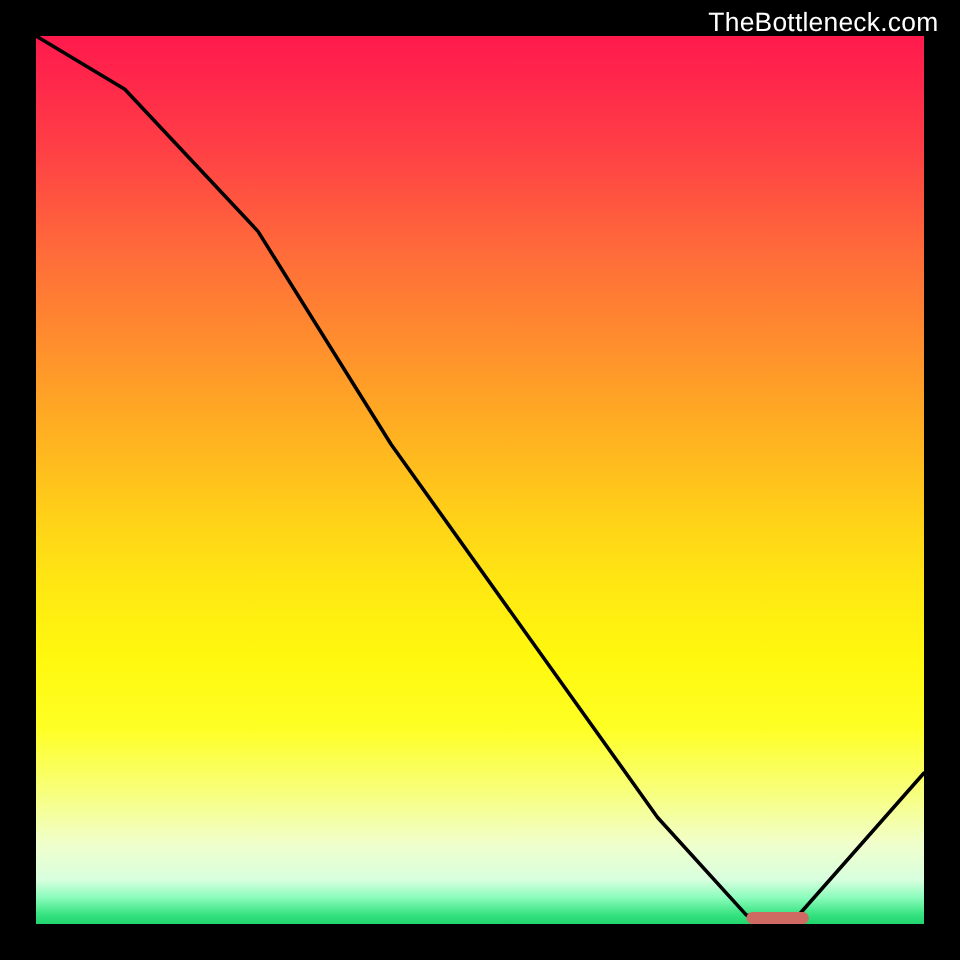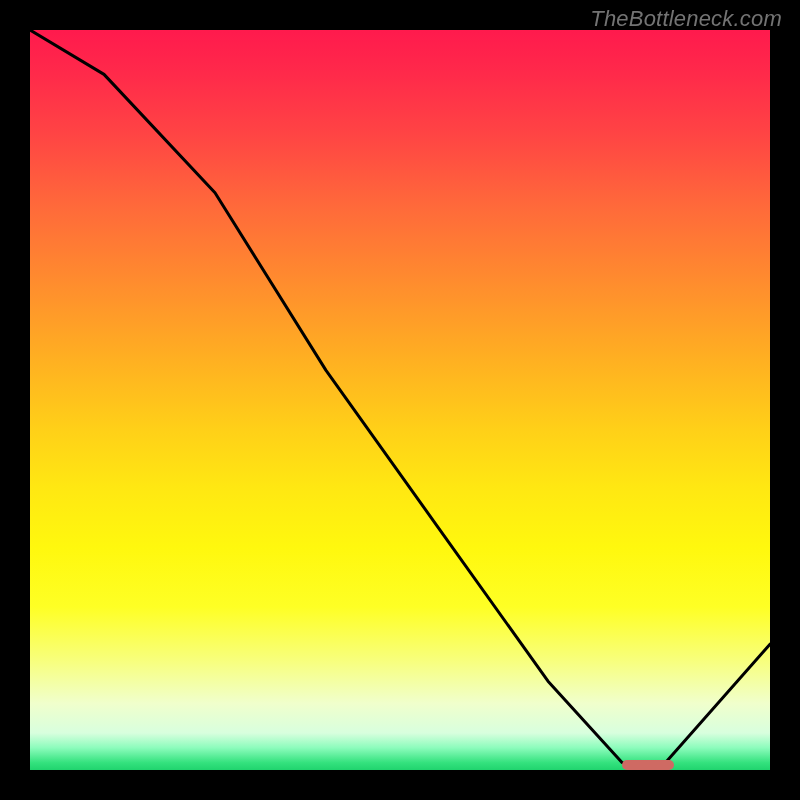--- a/index.html
+++ b/index.html
@@ -7,25 +7,24 @@
     width: 800px;
     height: 800px;
     background: #000;
     position: relative;
     font-family: Arial, sans-serif;
   }
   .watermark {
     position: absolute;
     top: 6px;
     right: 18px;
-    color: #737373;
+    color: #ffffff;
     font-size: 22px;
     font-weight: 500;
     letter-spacing: 0.2px;
-    font-style: italic;
   }
   .plot-area {
     position: absolute;
     left: 30px;
     top: 30px;
     width: 740px;
     height: 740px;
     background: linear-gradient(to bottom,
       #ff1a4d 0%,
       #ff2a4a 6%,

